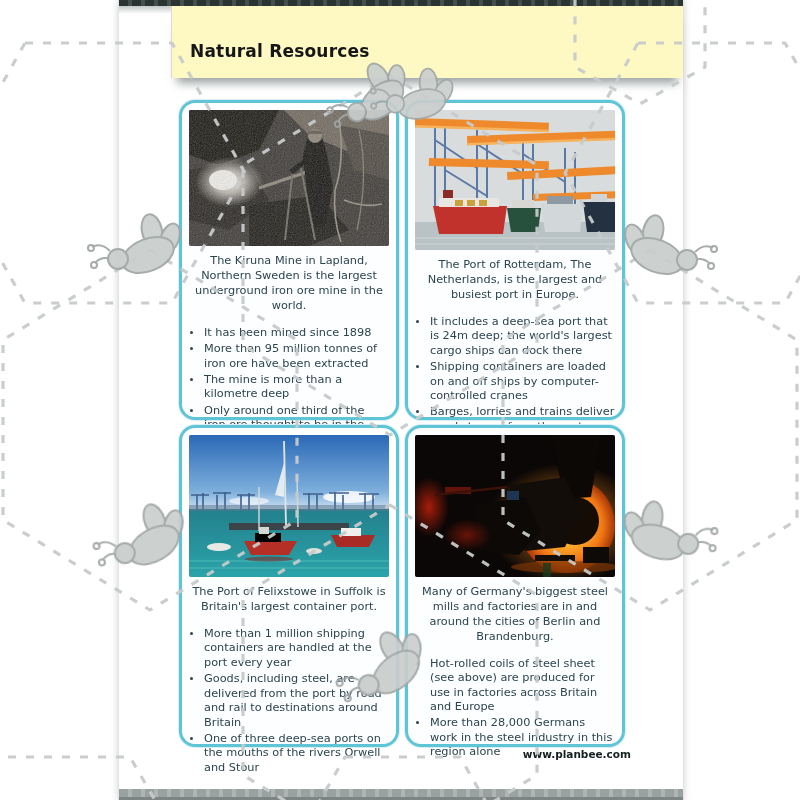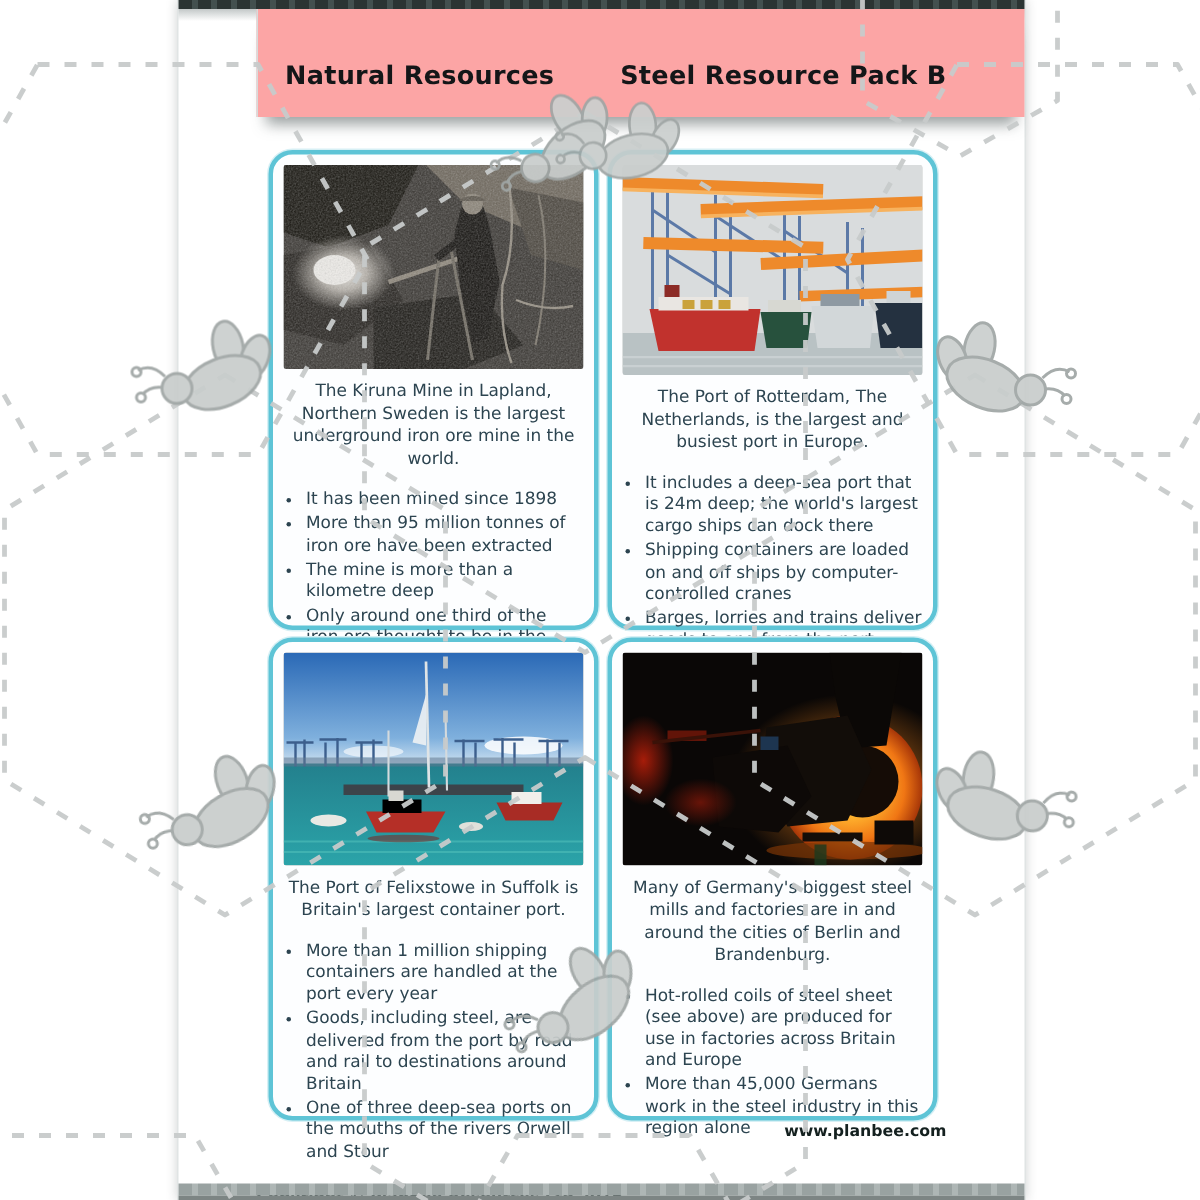--- a/index.html
+++ b/index.html
@@ -10,21 +10,21 @@
          border-left:1px solid #e0e4e4;border-right:1px solid #e0e4e4;
          box-shadow:0 0 7px rgba(40,50,50,.22);}
   .sheet-top-edge{position:absolute;left:0;top:0;width:100%;height:6px;
          background:repeating-linear-gradient(90deg,#2b3433 0 9px,#43504f 9px 13px);}
   .sheet-top-shadow{position:absolute;left:0;top:6px;width:100%;height:8px;
          background:linear-gradient(#c3c8c8,rgba(255,255,255,0));}
   .sheet-bottom-edge{position:absolute;left:0;top:789px;width:100%;height:8px;
          background:repeating-linear-gradient(90deg,#99a2a1 0 9px,#aeb6b5 9px 13px);}
   .sheet-bottom-edge2{position:absolute;left:0;top:797px;width:100%;height:3px;background:#7d8584;}
   
-  .banner{position:absolute;left:52px;top:6px;width:512px;height:72px;background:#fca5a5;
+  .banner{position:absolute;left:52px;top:6px;width:512px;height:72px;background:#fef9c3;
           border-left:1px solid #d7dbdb;
           box-shadow:0 11px 9px -6px rgba(70,80,80,.55);
           display:flex;justify-content:space-between;align-items:center;
           padding:18px 52px 0 18px;box-sizing:border-box;}
   .banner h1{margin:0;font-size:17px;font-weight:800;color:#141618;letter-spacing:.2px;}
   
   .card{position:absolute;width:220px;box-sizing:border-box;background:#fdfeff;
         border:3px solid #5ec4d6;border-radius:16px;padding:7px 7px 6px 7px;
         box-shadow:0 0 0 1px #d7f0f5;}
   .c1{left:60px;top:100px;height:320px;}
@@ -48,21 +48,20 @@
 <body>
 
 <div class="canvas">
 
   <div class="sheet">
     <div class="sheet-top-edge"></div>
     <div class="sheet-top-shadow"></div>
 
     <div class="banner">
       <h1>Natural Resources</h1>
-      <h1>Steel Resource Pack B</h1>
     </div>
 
     <div class="card c1">
       <div class="photo">
         <svg width="200" height="136" viewBox="0 0 200 136" preserveAspectRatio="none">
           <defs>
             <radialGradient id="blast" cx="50%" cy="50%" r="50%">
               <stop offset="0%" stop-color="#f4f2ee"></stop>
                 <stop offset="45%" stop-color="#cfcac2" stop-opacity=".85"></stop>
               <stop offset="100%" stop-color="#cfcac2" stop-opacity="0"></stop>
@@ -266,21 +265,21 @@
           <line x1="20" y1="60" x2="92" y2="52" stroke="#3a1208" stroke-width="2.5"></line>
           <ellipse cx="150" cy="132" rx="54" ry="6" fill="#7a3406" opacity=".7"></ellipse>
           <rect x="120" y="120" width="40" height="6" fill="#140d08"></rect>
           <rect x="168" y="112" width="26" height="16" fill="#0e0a07"></rect>
           <rect x="128" y="128" width="8" height="14" fill="#1a3a1e" opacity=".8"></rect>
         </svg>
       </div>
       <div class="caption">Many of Germany's biggest steel mills and factories are in and around the cities of Berlin and Brandenburg.</div>
       <ul>
         <li>Hot-rolled coils of steel sheet (see above) are produced for use in factories across Britain and Europe</li>
-        <li>More than 45,000 Germans work in the steel industry in this region alone</li>
+        <li>More than 28,000 Germans work in the steel industry in this region alone</li>
       </ul>
     </div>
 
     <div class="footer-left">Copyright © PlanBee Resources Ltd 2016</div>
     <div class="footer-right">www.planbee.com</div>
 
     <div class="sheet-bottom-edge"></div>
     <div class="sheet-bottom-edge2"></div>
   </div>
 

